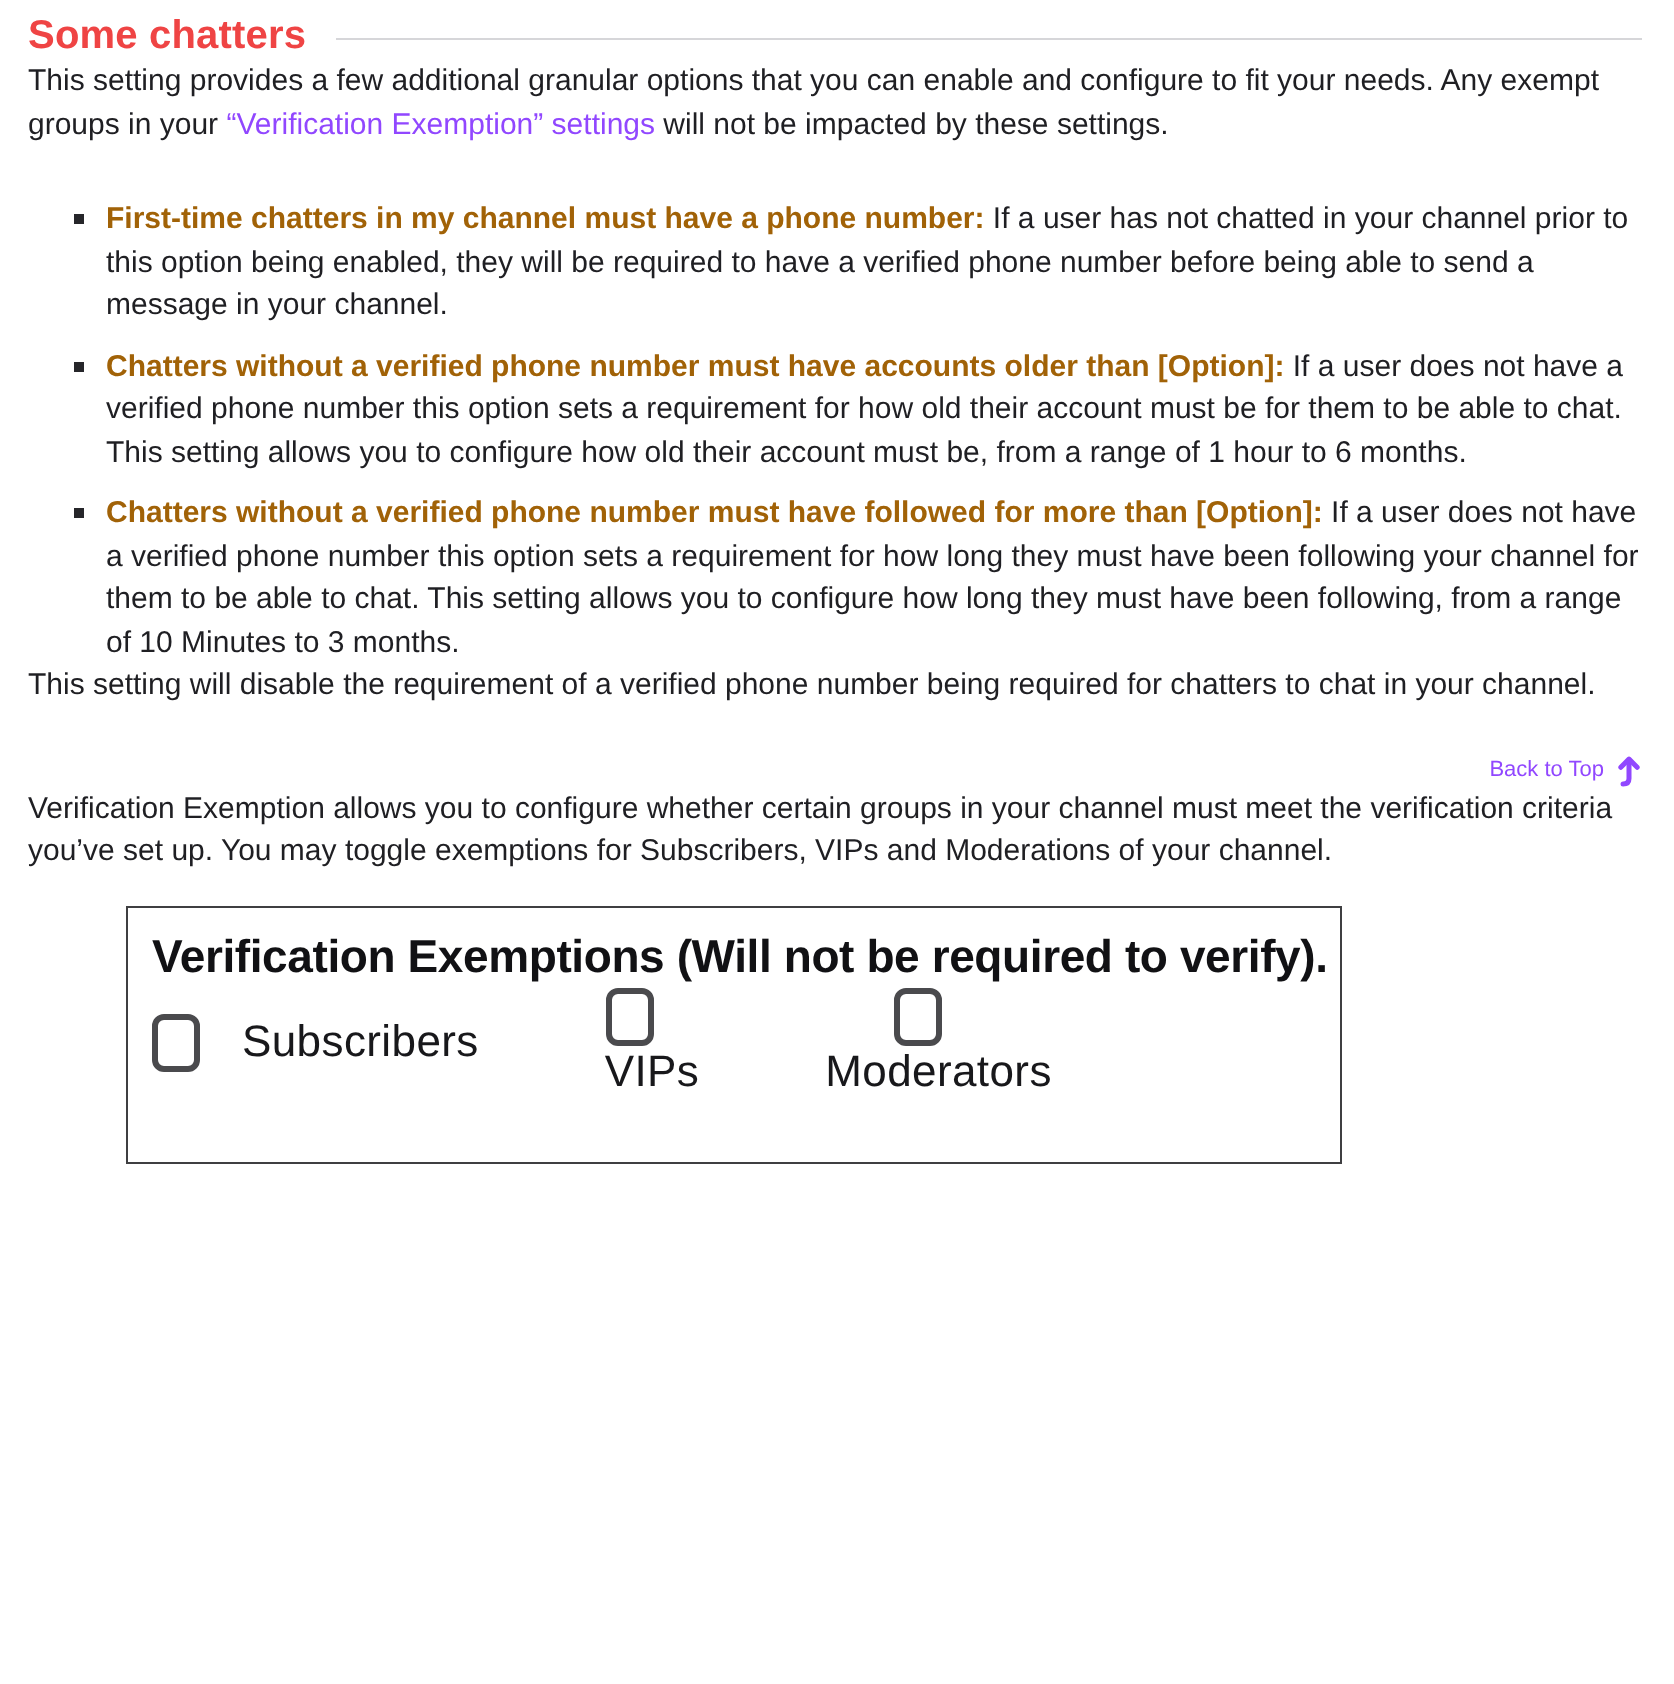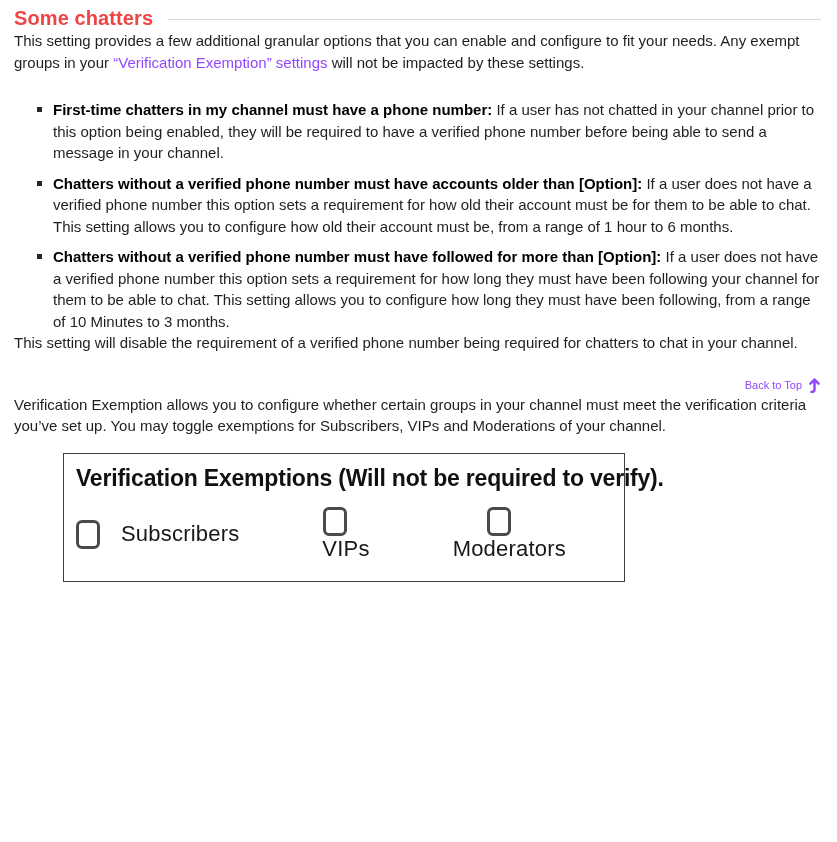--- a/index.html
+++ b/index.html
@@ -28,47 +28,47 @@
     list-style:none;margin:26px 0 0 0;padding:0 0 0 23px;
   }
   ul.options-list li{
     position:relative;padding-left:16px;
     font-size:15px;line-height:21.5px;color:#1f1f23;
   }
   ul.options-list li + li{margin-top:9px;}
   ul.options-list li::before{
     content:"";position:absolute;left:0;top:8px;width:5px;height:5px;background:#26262a;
   }
-  .b{font-weight:bold;color:#000000;}
+  .b{font-weight:bold;color:#a16207;}
 
   .sec2{margin-top:50px;}
   .sec2-body{margin-top:20px;}
 
   .back-top{
     margin-top:23px;text-align:right;font-size:11px;
   }
   .back-top a{display:inline-flex;align-items:center;gap:6px;}
   .arrow-icon svg{display:block;}
 
   h1.big-heading{
     margin:72px 0 0 0;font-size:30px;font-weight:bold;color:#0e0e10;letter-spacing:.2px;
   }
   .sec3-body{margin-top:33px;}
 
   .exempt-panel{
     box-sizing:border-box;
-    margin:16px 0 0 49px;width:562px;height:129px;
+    margin:16px 0 0 49px;width:608px;height:129px;
     border:1px solid #3f3f41;background:#ffffff;
   }
   .panel-title{
     margin:11px 0 0 0;padding:0 10px 0 12px;
     font-size:23px;font-weight:bold;color:#111114;letter-spacing:-.2px;white-space:nowrap;
   }
   .panel-options{
-    display:flex;align-items:center;margin-top:15px;padding-left:12px;gap:20px;
+    display:flex;align-items:center;margin-top:2px;padding-left:12px;
   }
   .panel-option{display:flex;align-items:center;}
   .panel-option + .panel-option{margin-left:42px;flex-direction:column;}
   .checkbox{
     box-sizing:border-box;width:24px;height:29px;
     border:3px solid #4a4a4d;border-radius:6px;background:#fff;cursor:pointer;flex:none;
   }
   .option-label{
     margin-left:21px;font-size:22px;color:#18181b;letter-spacing:.2px;
   }

